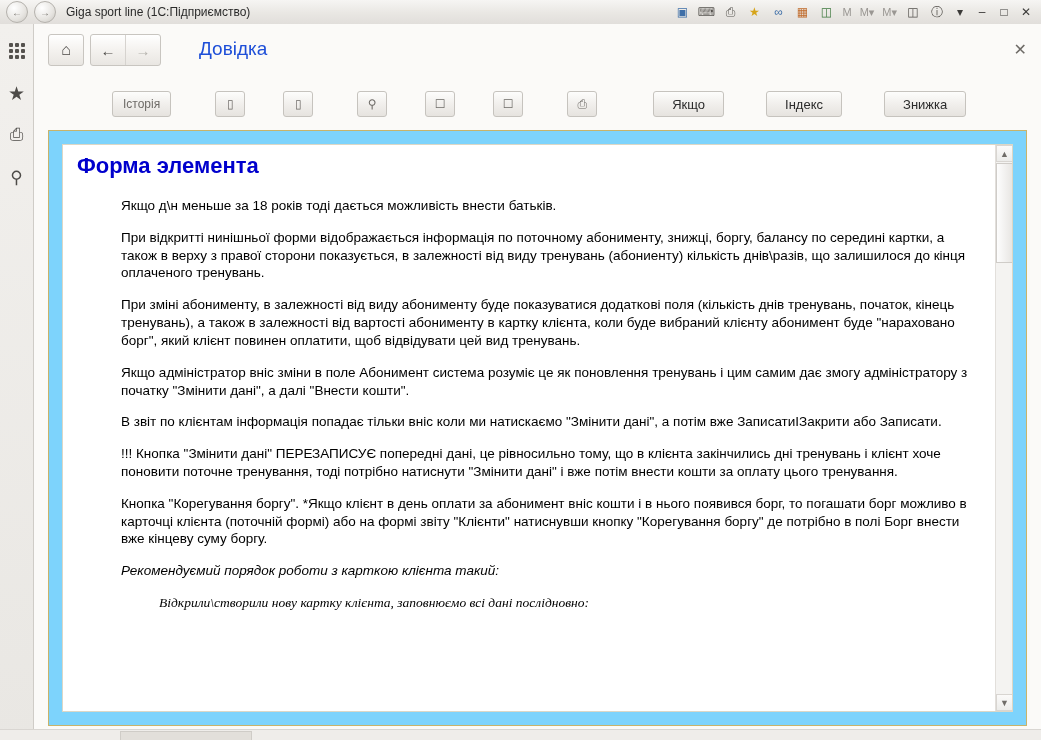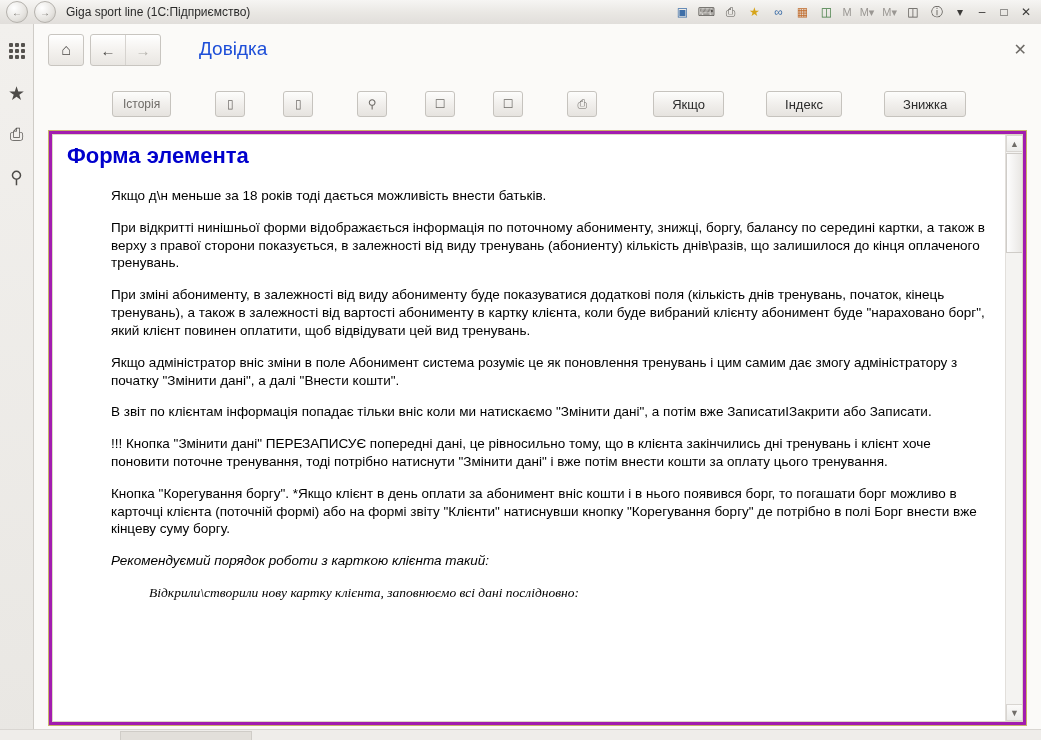--- a/index.html
+++ b/index.html
@@ -183,25 +183,25 @@
   }
   .tbtn.icon { padding: 0; width: 30px; }
   .tbtn.wide { padding: 0 18px; font-size: 13px; color: #2b2b2b; }
   .sep { width: 12px; }
   .sep-lg { width: 24px; }
 
   
   .content-frame {
     margin: 4px 14px 0 14px;
     border: 1px solid #c8b36a;
-    background: #a21caf;
+    background: #7dd3fc;
     height: 596px;
     box-sizing: border-box;
     position: relative;
-    padding: 3px;
+    padding: 13px;
   }
   .content-inner {
     border: 1px solid #dcd7c6;
     height: 100%;
     box-sizing: border-box;
     position: relative;
     overflow: hidden;
     background: #fff;
   }
   .doc-title {

